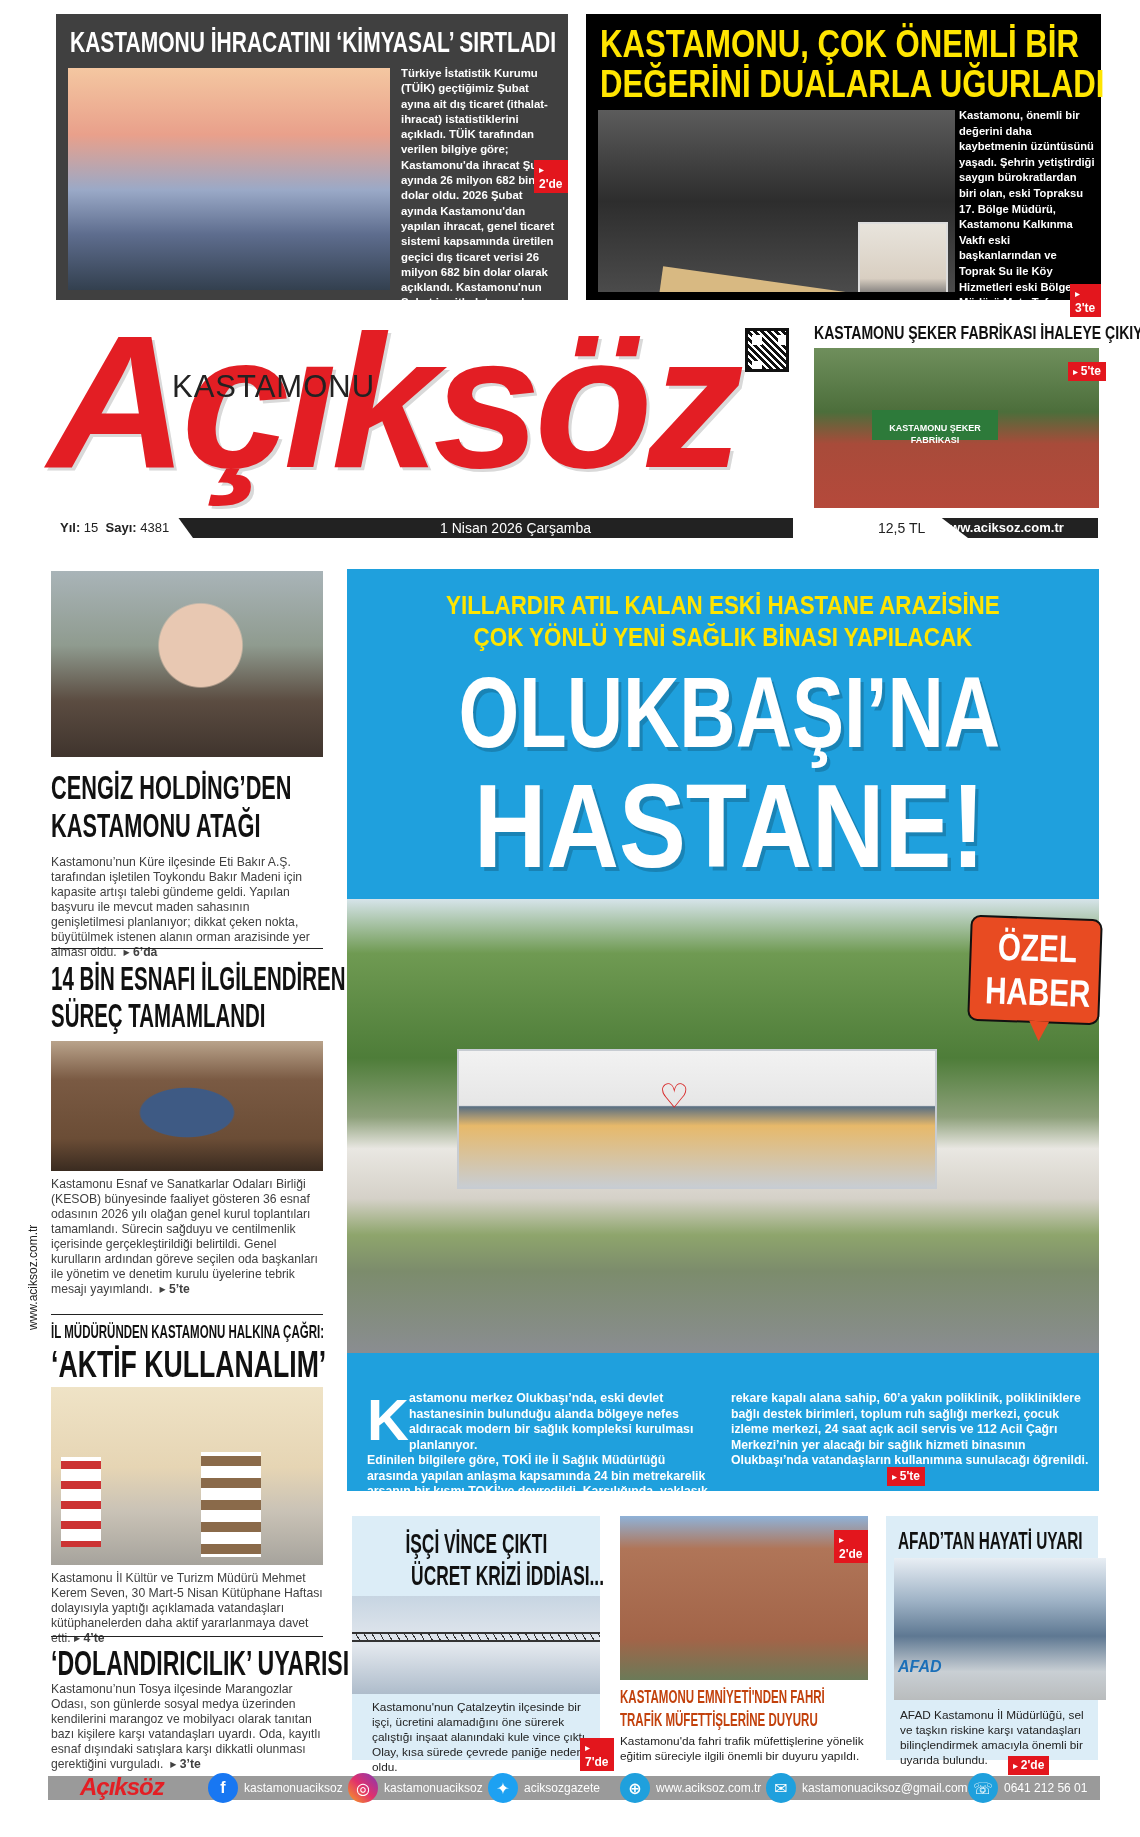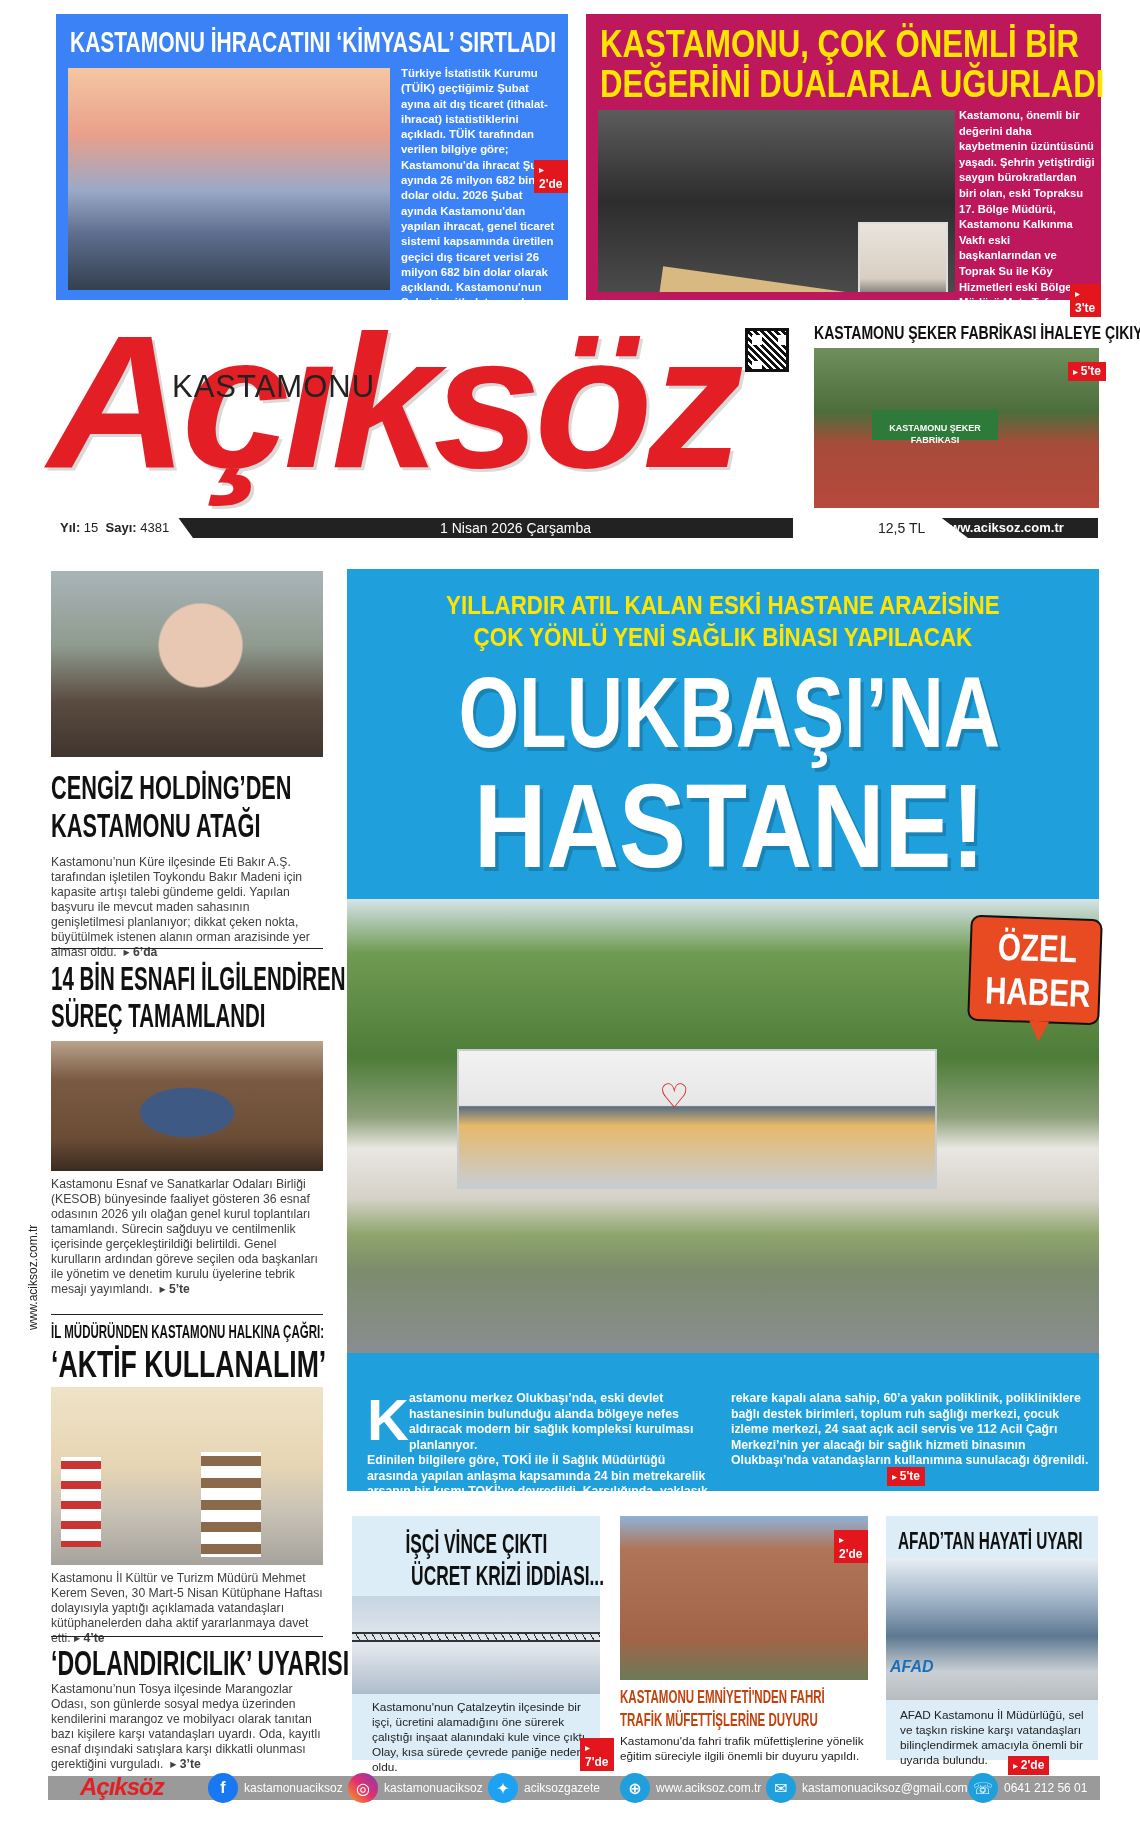--- a/index.html
+++ b/index.html
@@ -5,29 +5,29 @@
   * { box-sizing: border-box; margin: 0; padding: 0; }
   html, body { width: 1140px; height: 1837px; background: #ffffff; overflow: hidden; }
   body { position: relative; font-family: "Liberation Sans", "DejaVu Sans", sans-serif; color: #1a1a1a; }
   .abs { position: absolute; }
   .ref { display: inline-block; background: #e3161d; color: #fff; font-weight: 700; font-size: 12px; padding: 2px 5px; line-height: 14px; }
   .ref::before { content: "▸ "; font-size: 10px; }
   .photo { overflow: hidden; }
   .body-txt { font-size: 12.2px; line-height: 15px; color: #404040; }
 
   
-  #top-left { left: 56px; top: 14px; width: 512px; height: 286px; background: #3b82f6; }
+  #top-left { left: 56px; top: 14px; width: 512px; height: 286px; background: #404040; }
   #tl-title { left: 14px; top: 10px; width: 484px; color: #fff; font-size: 30px; line-height: 36px; white-space: nowrap; font-weight: 900; transform: scaleX(0.70); transform-origin: left top; width: 700px; }
   #tl-photo { left: 12px; top: 54px; width: 322px; height: 222px;
     background: linear-gradient(180deg, #f4c7a1 0%, #e9a08b 30%, #9aa9c7 55%, #5e6d8e 75%, #33404f 100%); }
   #tl-text { left: 345px; top: 52px; width: 160px; color: #fff; font-weight: 700; font-size: 11.4px; line-height: 15.3px; }
   #tl-ref { left: 478px; top: 146px; }
 
   
-  #top-right { left: 586px; top: 14px; width: 515px; height: 286px; background: #be185d; }
+  #top-right { left: 586px; top: 14px; width: 515px; height: 286px; background: #000000; }
   #tr-title { left: 14px; top: 10px; color: #ffe500; font-size: 38px; line-height: 40px; font-weight: 900; white-space: nowrap; transform: scaleX(0.82); transform-origin: left top; }
   #tr-photo { left: 12px; top: 96px; width: 357px; height: 182px; background: linear-gradient(180deg,#5c5c5c,#2d2d2d 50%,#4b4b4b); }
   #tr-portrait { left: 260px; top: 112px; width: 90px; height: 140px; background: linear-gradient(180deg,#e8e4dc 0%, #d9cfc2 40%, #3a3d44 60%, #2a2c31 100%); border: 2px solid #ddd; }
   #tr-coffin { left: 60px; top: 170px; width: 200px; height: 60px; background: #d8b982; transform: rotate(8deg); }
   #tr-coffin span { display:block; font-weight: 900; font-size: 16px; color: #222; padding: 30px 0 0 20px; }
   #tr-text { left: 373px; top: 94px; width: 136px; color: #fff; font-weight: 700; font-size: 11.2px; line-height: 15.6px; }
   #tr-ref { left: 484px; top: 270px; }
 
   
   #mast-kast { left: 172px; top: 326px; font-size: 31px; letter-spacing: 1px; color: #222; font-weight: 400; margin-top: 43px; }
@@ -115,21 +115,21 @@
   #card2 { left: 620px; top: 1516px; width: 248px; height: 244px; }
   #c2-photo { left: 0; top: 0; width: 248px; height: 164px; background: linear-gradient(180deg,#8fb2d8 0%,#b07558 20%,#a26448 75%,#6b7a58 100%); }
   #c2-ref { left: 214px; top: 14px; }
   #c2-title { left: 0; top: 170px; width: 248px; font-size: 18px; line-height: 23px; font-weight: 900; color: #c2410c; white-space: nowrap; }
   #c2-title span { display:block; transform: scaleX(0.64); transform-origin: left top; }
   #c2-text { left: 0; top: 218px; width: 252px; font-size: 11.8px; line-height: 15px; color:#222; }
 
   #card3 { left: 886px; top: 1516px; width: 212px; height: 244px; background: #dcedf7; }
   #c3-title { left: 12px; top: 12px; font-size: 24px; line-height: 26px; font-weight: 900; color:#111; white-space: nowrap; }
   #c3-title span { display:block; transform: scaleX(0.64); transform-origin: left top; }
-  #c3-photo { left: 0; top: 42px; width: 212px; height: 142px; background: linear-gradient(180deg,#e8eef4 0%,#9fb3c6 30%,#5e7892 55%,#c9cfd4 80%,#b9bcbd 100%); }
+  #c3-photo { left: 8px; top: 42px; width: 212px; height: 142px; background: linear-gradient(180deg,#e8eef4 0%,#9fb3c6 30%,#5e7892 55%,#c9cfd4 80%,#b9bcbd 100%); }
   #c3-afad { left: 4px; top: 100px; color: #1b6fb8; font-size: 16px; font-weight: 900; font-style: italic; }
   #c3-text { left: 14px; top: 192px; width: 190px; font-size: 11.8px; line-height: 15px; color:#222; }
   #c3-ref { left: 122px; top: 240px; }
 
   
   #footer { left: 48px; top: 1776px; width: 1052px; height: 24px; background: #9a9a9a; }
   #ft-logo { left: 32px; top: -3px; color: #e31e24; font-size: 24px; line-height: 28px; font-weight: 900; font-style: italic; letter-spacing: -1px; }
   .ft-item { position: absolute; top: -6px; height: 36px; display: flex; align-items: center; gap: 6px; }
   .ft-icon { width: 30px; height: 30px; border-radius: 50%; display: flex; align-items: center; justify-content: center; color: #fff; font-weight: 900; font-size: 16px; }
   .ft-label { color: #fff; font-size: 12px; white-space: nowrap; }

